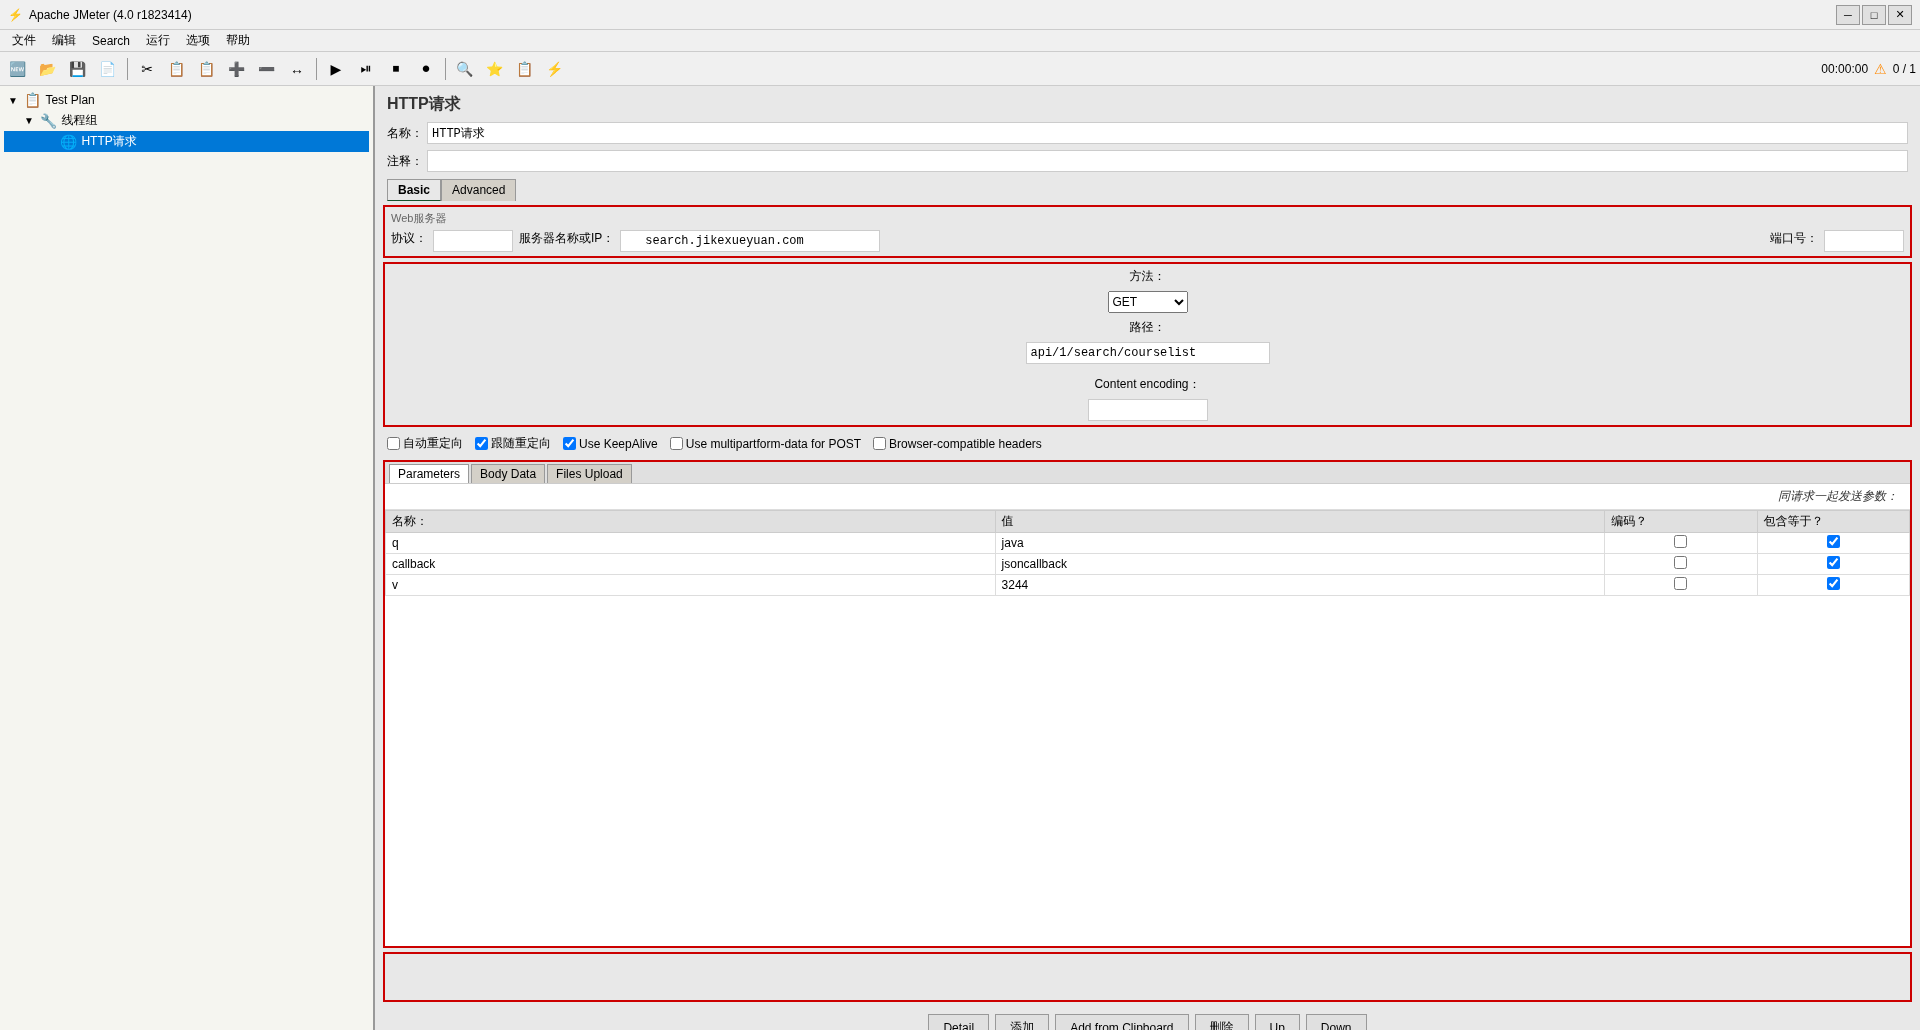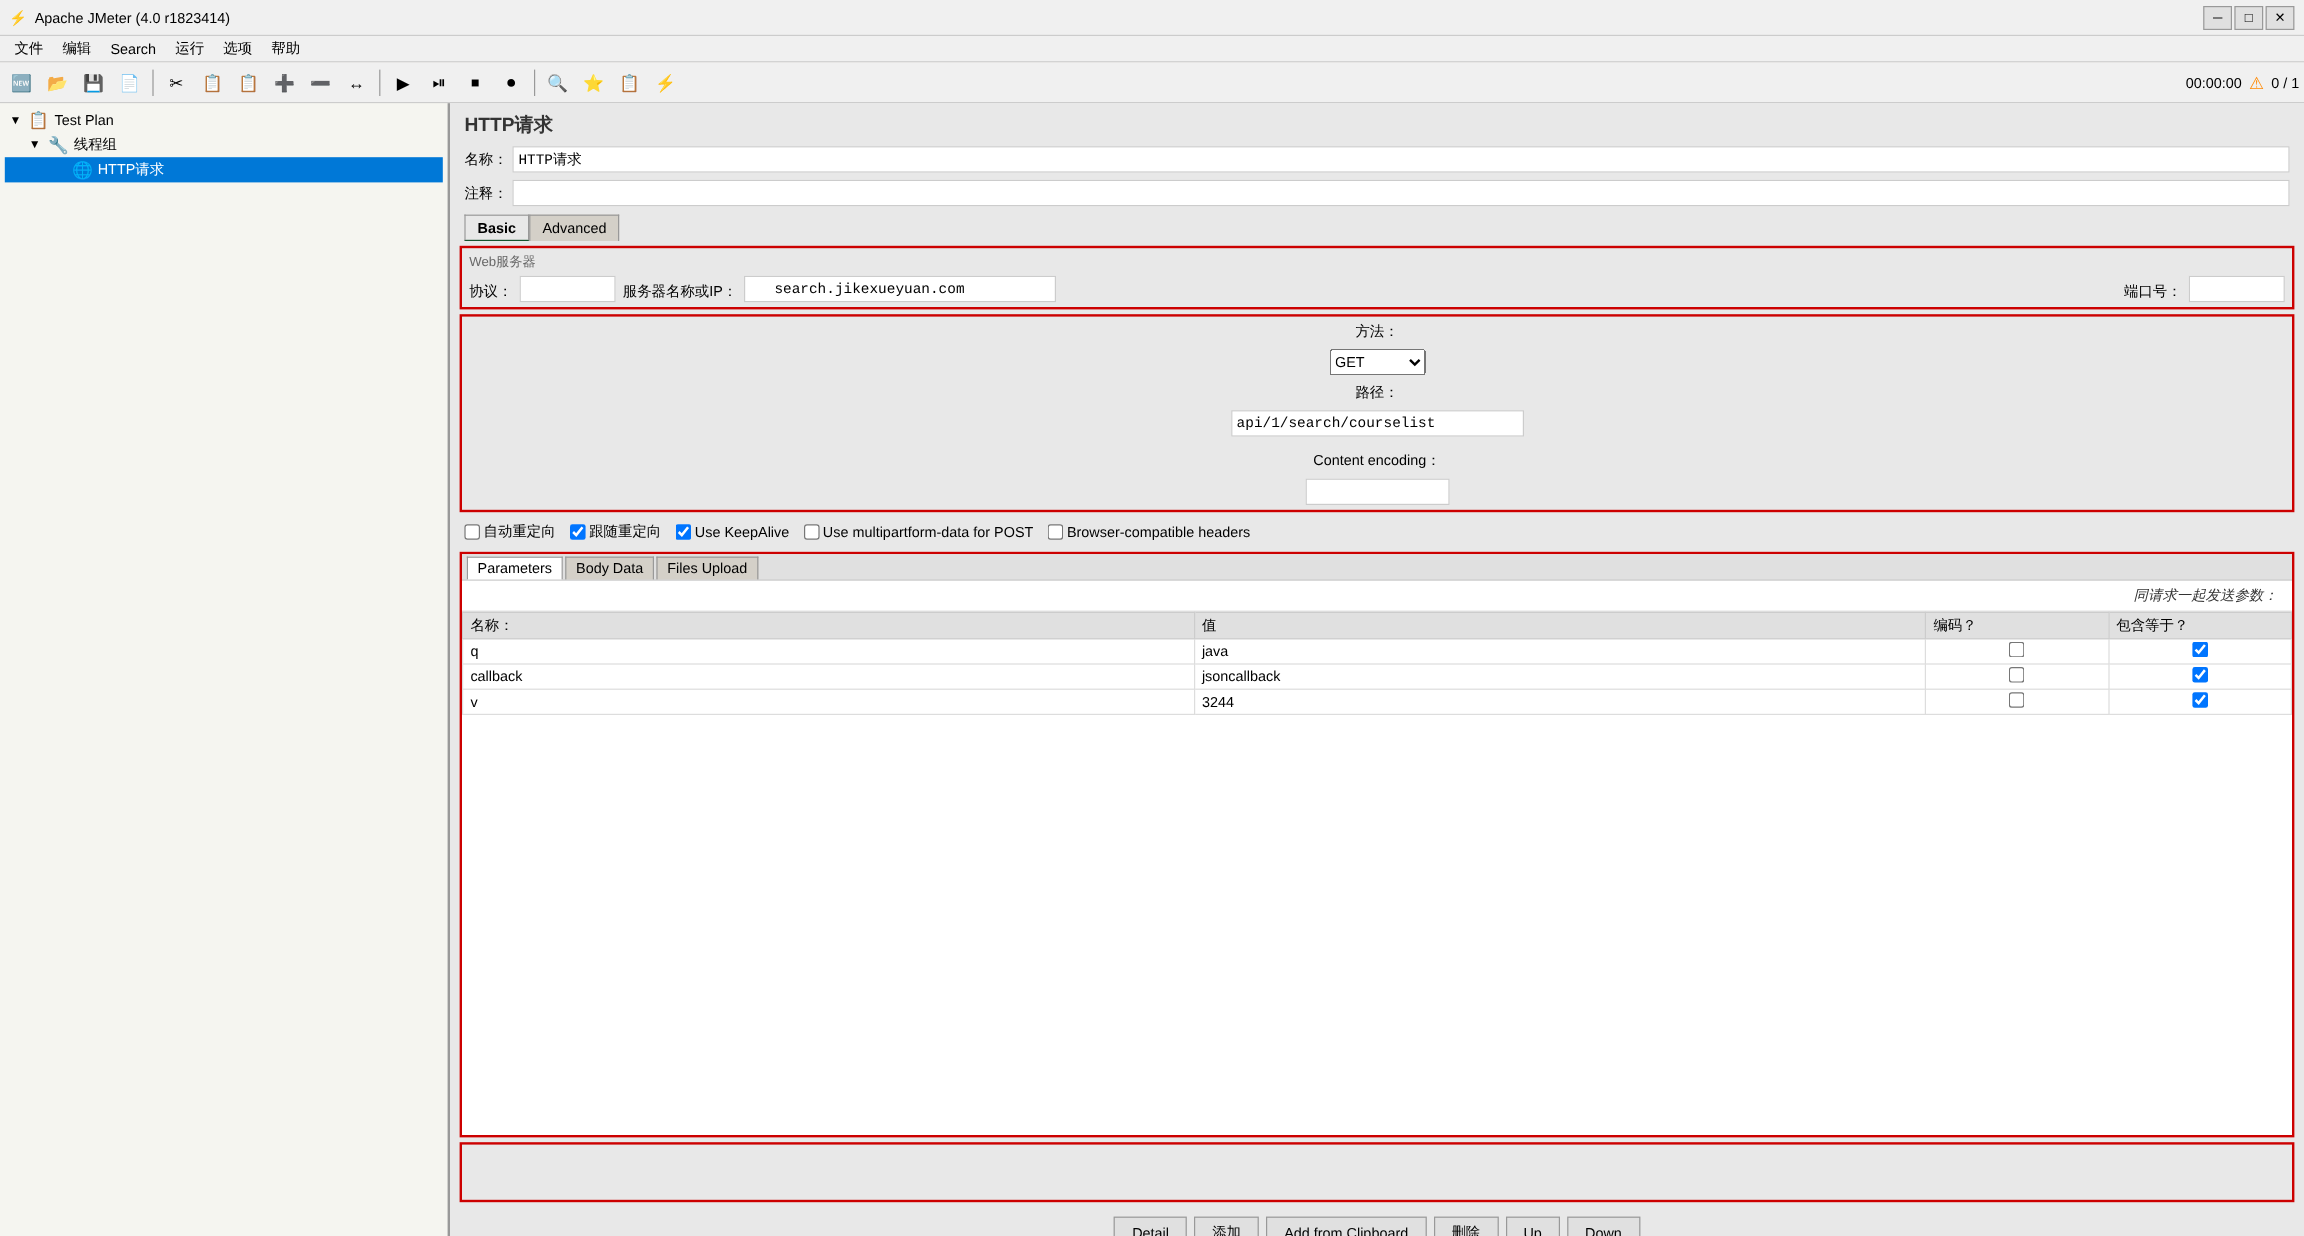--- a/index.html
+++ b/index.html
@@ -135,21 +135,21 @@
       padding: 4px 6px;
       background: #e8e8e8;
     }
     .web-server-title {
       font-size: 11px;
       color: #666;
       margin-bottom: 4px;
     }
     .web-server-row {
       display: flex;
-      align-items: flex-end;
+      align-items: flex-start;
       gap: 6px;
     }
     
     
     .http-req-section {
       border: 2px solid #cc0000;
       margin: 4px 8px;
       padding: 4px 6px;
       background: #e8e8e8;
     }

